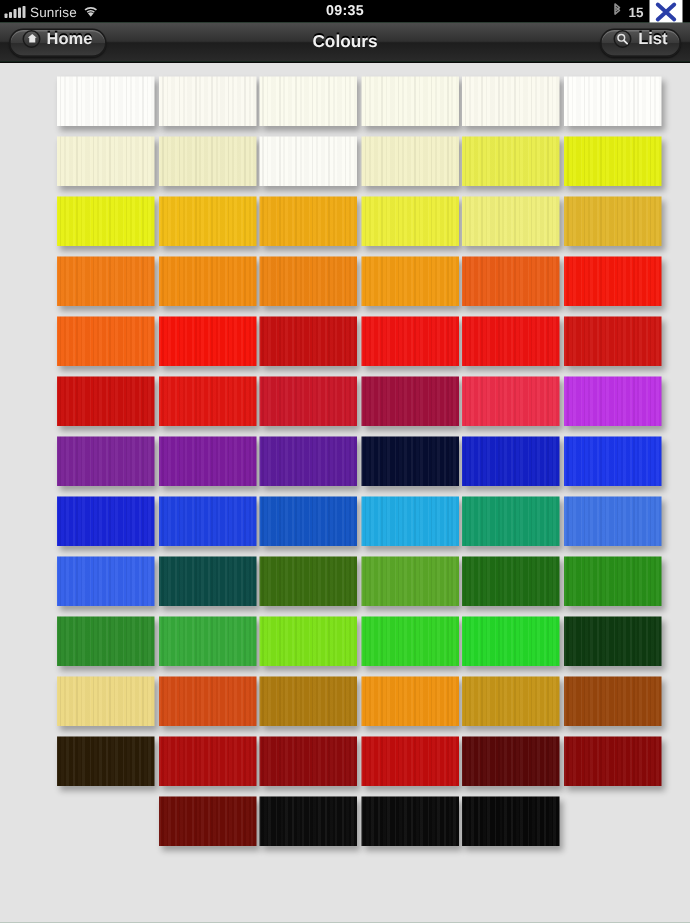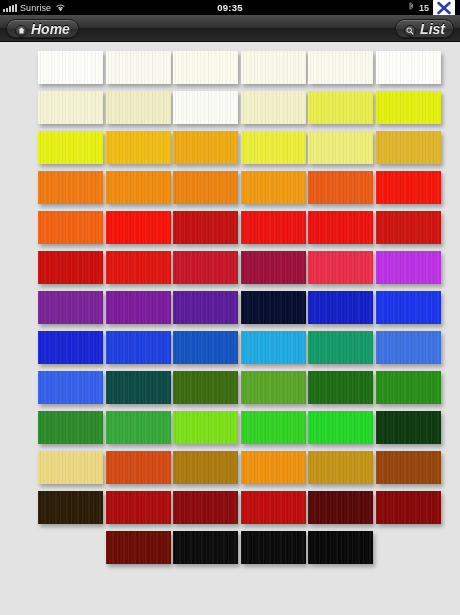--- a/index.html
+++ b/index.html
@@ -106,33 +106,32 @@
     font-weight: bold;
     color: #f2f2f2;
     text-shadow: 0 -1px 0 #000;
     pointer-events: none;
   }
   .nav-btn {
     position: relative;
     z-index: 2;
     height: 19px;
     display: flex;
-    align-items: flex-end;
+    align-items: flex-start;
     gap: 4px;
     padding: 0 8px;
     border-radius: 10px;
     background: linear-gradient(to bottom, #555 0%, #3a3a3a 50%, #2b2b2b 51%, #3b3b3b 100%);
     border: 1px solid #1a1a1a;
     box-shadow: inset 0 1px 0 rgba(255,255,255,0.18), 0 1px 1px rgba(0,0,0,0.5);
     color: #e8e8e8;
-    font-size: 14px;
+    font-size: 11px;
     font-weight: bold;
     text-shadow: 0 -1px 0 #000;
     cursor: pointer;
-    font-style: italic;
   }
   .nav-btn.right { margin-left: auto; }
   .btn-badge {
     width: 12px; height: 12px;
     border-radius: 50%;
     background: linear-gradient(to bottom, #5c5c5c, #2e2e2e);
     border: 1px solid #191919;
     display: flex;
     align-items: center;
     justify-content: center;
@@ -235,20 +234,21 @@
   <div class="nav-bar">
     <div class="nav-btn">
       <span class="btn-badge">
         <svg width="7" height="7" viewBox="0 0 8 8">
           <path d="M4 0.7 L7.4 3.6 L6.3 3.6 L6.3 7.3 L1.7 7.3 L1.7 3.6 L0.6 3.6 Z" fill="#e6e6e6"></path>
         </svg>
       </span>
       <span>Home</span>
     </div>
 
+    <div class="nav-title">Colours</div>
 
     <div class="nav-btn right">
       <span class="btn-badge">
         <svg width="8" height="8" viewBox="0 0 9 9">
           <circle cx="3.6" cy="3.6" r="2.5" stroke="#e6e6e6" stroke-width="1.1" fill="none"></circle>
           <path d="M5.5 5.5 L8 8" stroke="#e6e6e6" stroke-width="1.3" stroke-linecap="round"></path>
         </svg>
       </span>
       <span>List</span>
     </div>

